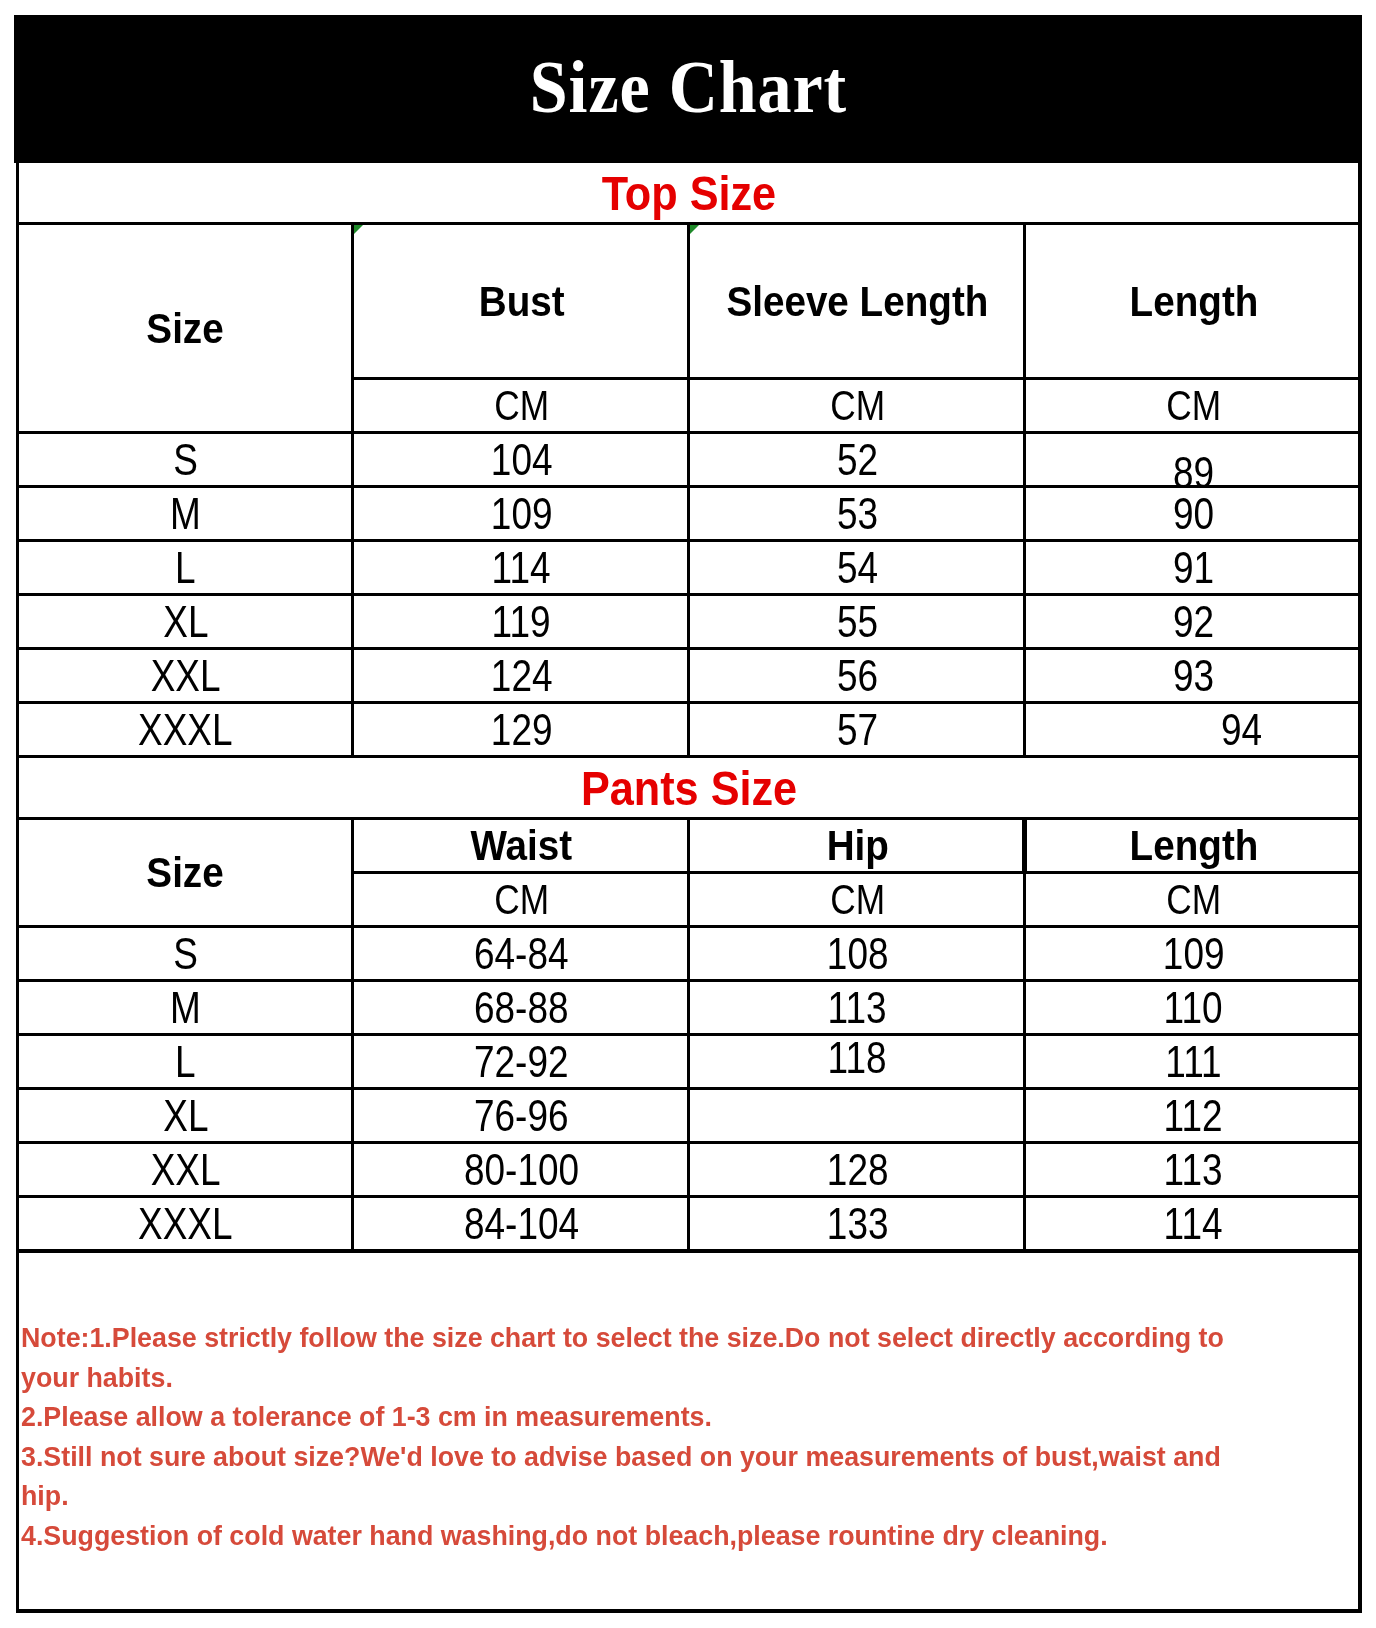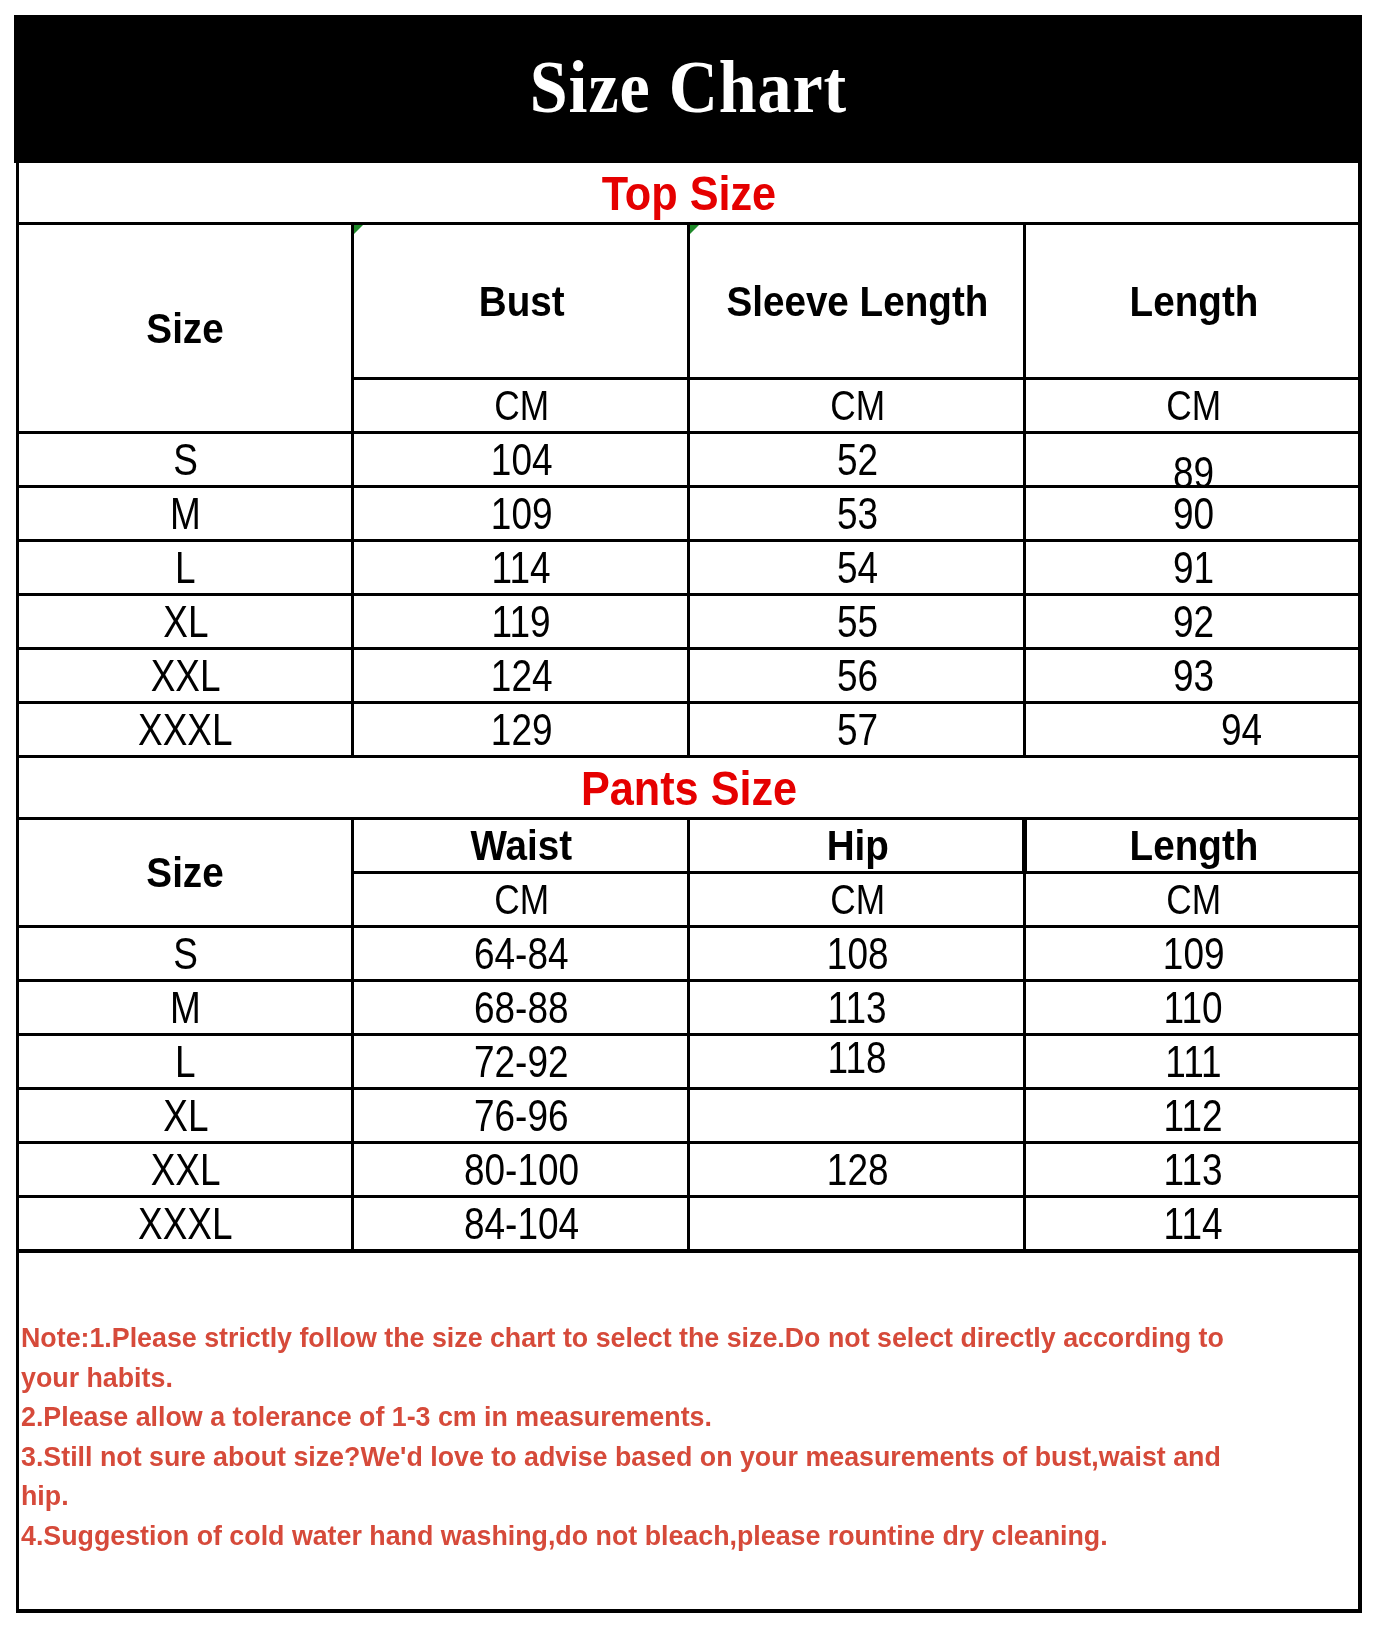--- a/index.html
+++ b/index.html
@@ -269,20 +269,23 @@
       <span>113</span>
     </div>
 </div>
 <div class="abs" style="left:19px;top:1198px;width:1341px;height:51px;">
   <div class="abs cell val" style="left:0;top:0;width:333px;height:51px;">
       <span>XXXL</span>
     </div>
   <div class="abs cell val" style="left:336px;top:0;width:333px;height:51px;">
       <span>84-104</span>
     </div>
+  <div class="abs cell val" style="left:672px;top:0;width:333px;height:51px;">
+      <span>133</span>
+    </div>
   <div class="abs cell val" style="left:1008px;top:0;width:333px;height:51px;">
       <span>114</span>
     </div>
 </div>
 
 <div class="abs notes">
   <span class="note-line" style="white-space: nowrap; display: block; transform-origin: left center; transform: scaleX(0.94); width: max-content;">Note:1.Please strictly follow the size chart to select the size.Do not select directly according to</span>
   <span class="note-line" style="white-space: nowrap; display: block; transform-origin: left center; transform: scaleX(0.94); width: max-content;">your habits.</span>
   <span class="note-line" style="white-space: nowrap; display: block; transform-origin: left center; transform: scaleX(0.94); width: max-content;">2.Please allow a tolerance of 1-3 cm in measurements.</span>
   <span class="note-line" style="white-space: nowrap; display: block; transform-origin: left center; transform: scaleX(0.94); width: max-content;">3.Still not sure about size?We'd love to advise based on your measurements of bust,waist and</span>

